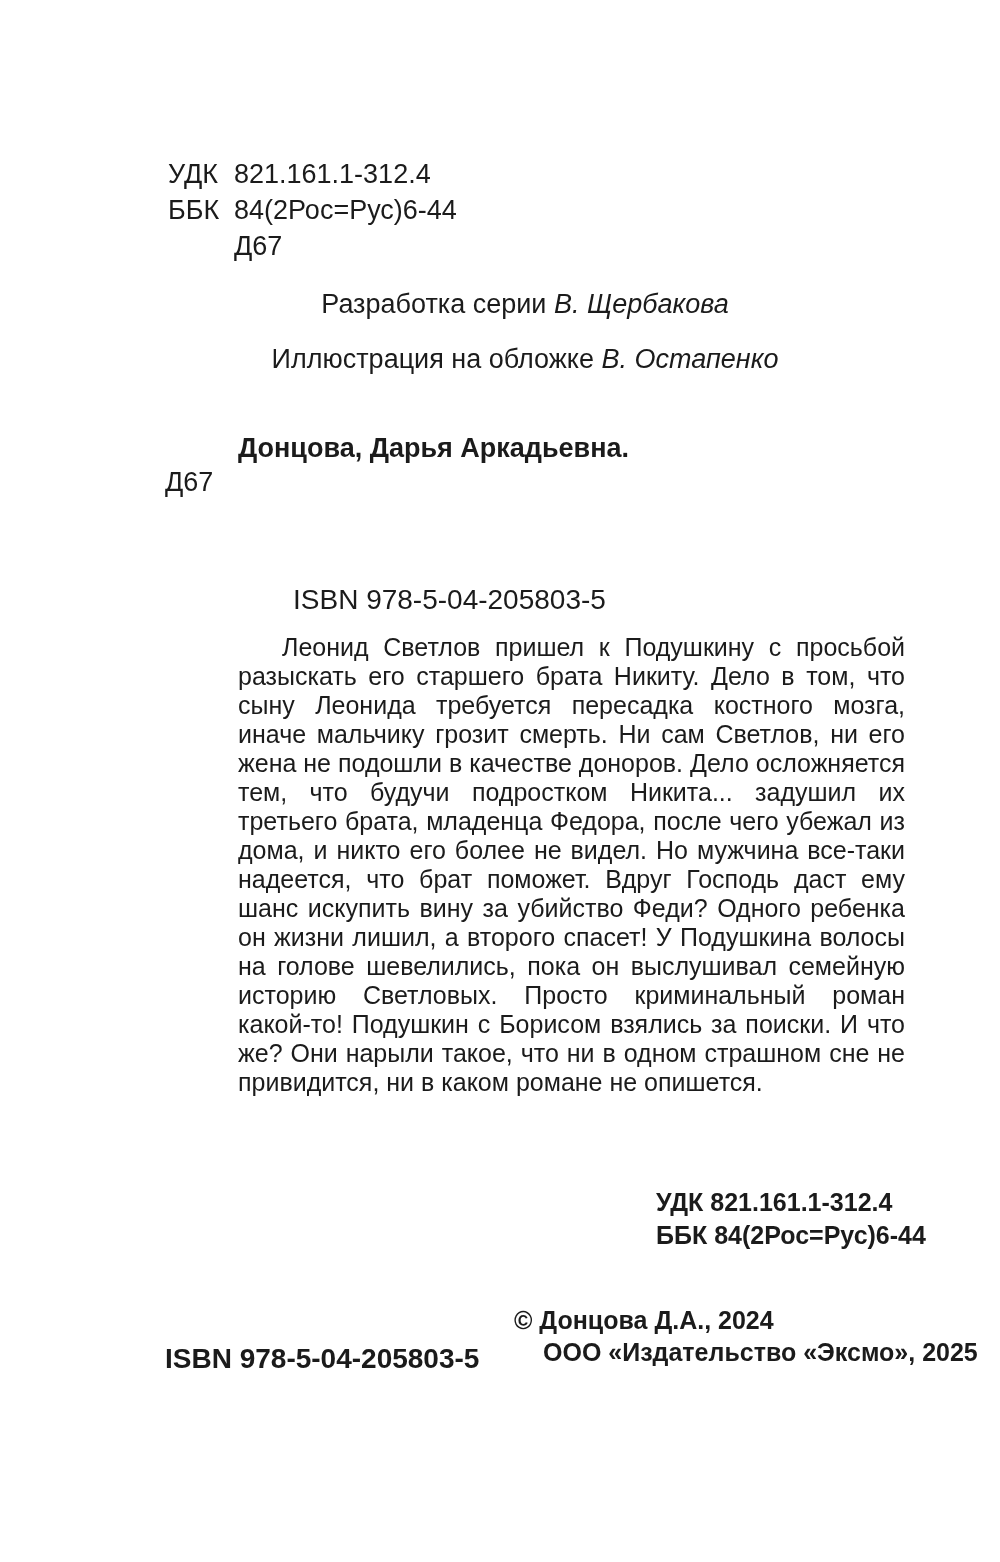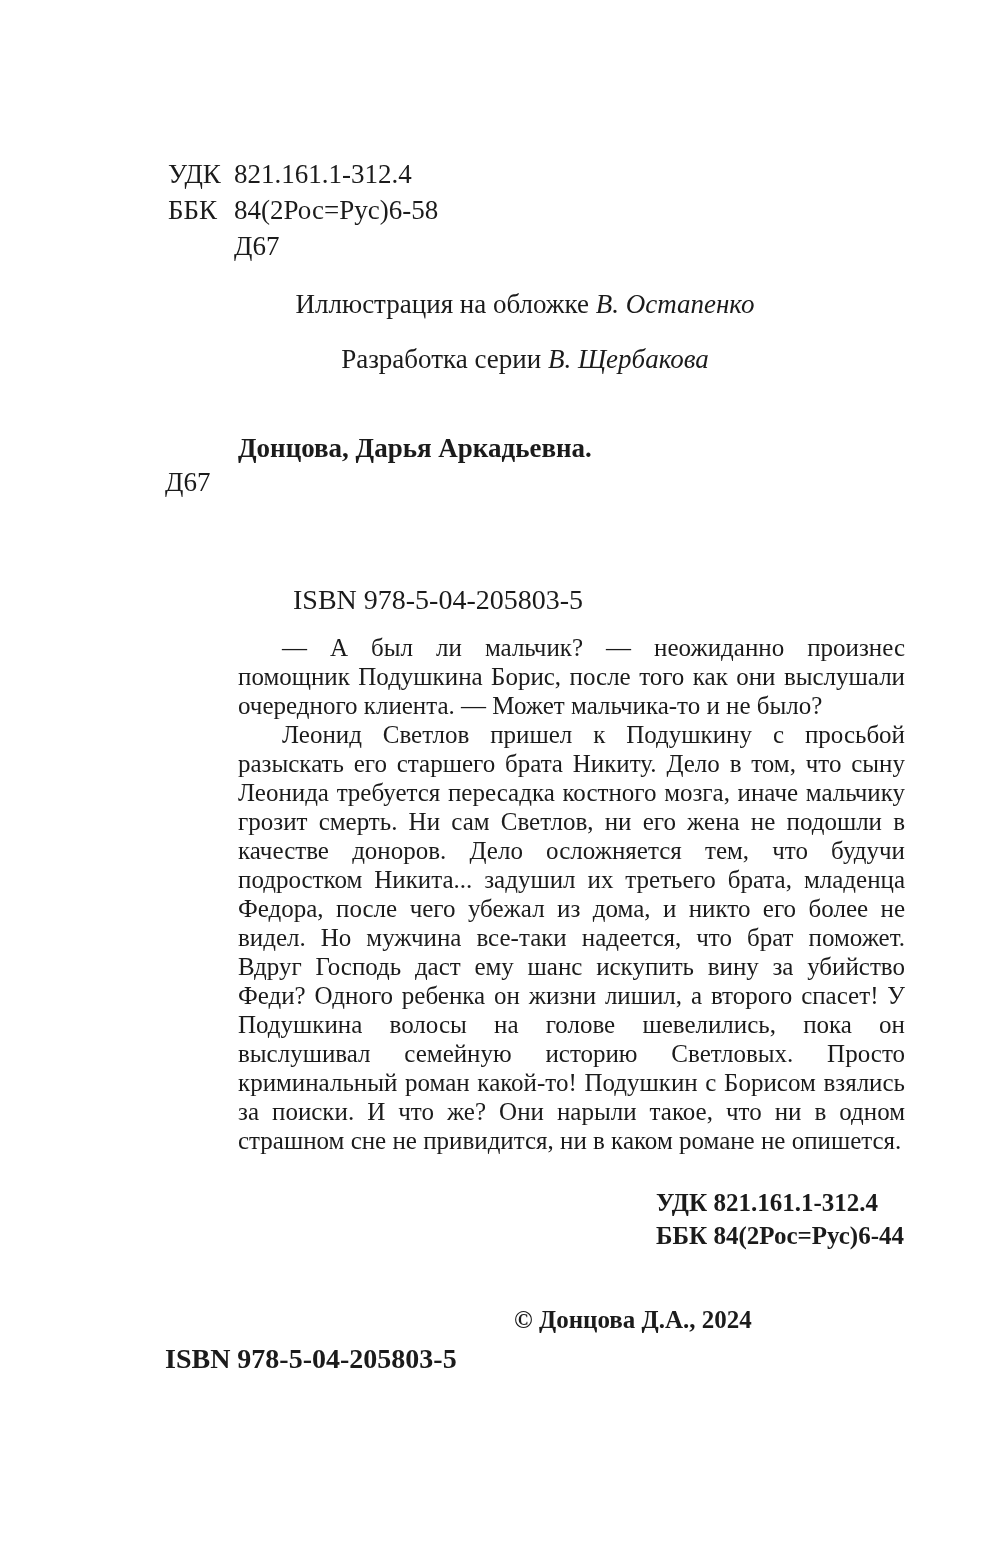--- a/index.html
+++ b/index.html
@@ -7,21 +7,21 @@
     padding: 0;
     background: #e8e8e8;
   }
   .page {
     position: relative;
     width: 1000px;
     height: 1562px;
     margin: 0 auto;
     background: #ffffff;
     color: #1b1b1b;
-    font-family: Liberation Serif, serif;
+    font-family: Liberation Sans, sans-serif;
     overflow: hidden;
   }
   
   .top-codes {
     position: absolute;
     left: 168px;
     top: 156px;
     font-size: 27px;
     line-height: 36px;
     white-space: nowrap;
@@ -126,45 +126,45 @@
     white-space: nowrap;
   }
 </style>
 </head>
 <body>
 
 <div class="page">
 
   <div class="top-codes">
     <div><span class="code-label">УДК</span><span>821.161.1-312.4</span></div>
-    <div><span class="code-label">ББК</span><span>84(2Рос=Рус)6-58</span></div>
+    <div><span class="code-label">ББК</span><span>84(2Рос=Рус)6-44</span></div>
     <div><span class="code-label"></span><span>Д67</span></div>
   </div>
 
   <div class="credits">
+    <div class="credit-line"><span>Разработка серии</span> <i>В. Щербакова</i></div>
     <div class="credit-line"><span>Иллюстрация на обложке</span> <i>В. Остапенко</i></div>
-    <div class="credit-line"><span>Разработка серии</span> <i>В. Щербакова</i></div>
   </div>
 
   <div class="catalog">
     <span class="entry-sign">Д67</span>
     <p class="entry-heading">Донцова, Дарья Аркадьевна.</p>
   </div>
 
   <div class="isbn-top">ISBN 978-5-04-205803-5</div>
 
   <div class="annotation" lang="ru">
-    <p>— А был ли мальчик? — неожиданно произнес помощник Подушкина Борис, после того как они выслушали очередного клиента. — Может мальчика-то и не было?</p>
     <p>Леонид Светлов пришел к Подушкину с просьбой разыскать его старшего брата Никиту. Дело в том, что сыну Леонида требуется пересадка костного мозга, иначе мальчику грозит смерть. Ни сам Светлов, ни его жена не подошли в качестве доноров. Дело осложняется тем, что будучи подростком Никита... задушил их третьего брата, младенца Федора, после чего убежал из дома, и никто его более не видел. Но мужчина все-таки надеется, что брат поможет. Вдруг Господь даст ему шанс искупить вину за убийство Феди? Одного ребенка он жизни лишил, а второго спасет! У Подушкина волосы на голове шевелились, пока он выслушивал семейную историю Светловых. Просто криминальный роман какой-то! Подушкин с Борисом взялись за поиски. И что же? Они нарыли такое, что ни в одном страшном сне не привидится, ни в каком романе не опишется.</p>
   </div>
 
   <div class="bottom-codes">
     <div>УДК 821.161.1-312.4</div>
     <div>ББК 84(2Рос=Рус)6-44</div>
   </div>
 
   <div class="copyright">
     <div>© Донцова Д.А., 2024</div>
+    <div class="publisher-line">ООО «Издательство «Эксмо», 2025</div>
   </div>
 
   <div class="isbn-bottom">ISBN 978-5-04-205803-5</div>
 
 </div>
 
 </body></html>

